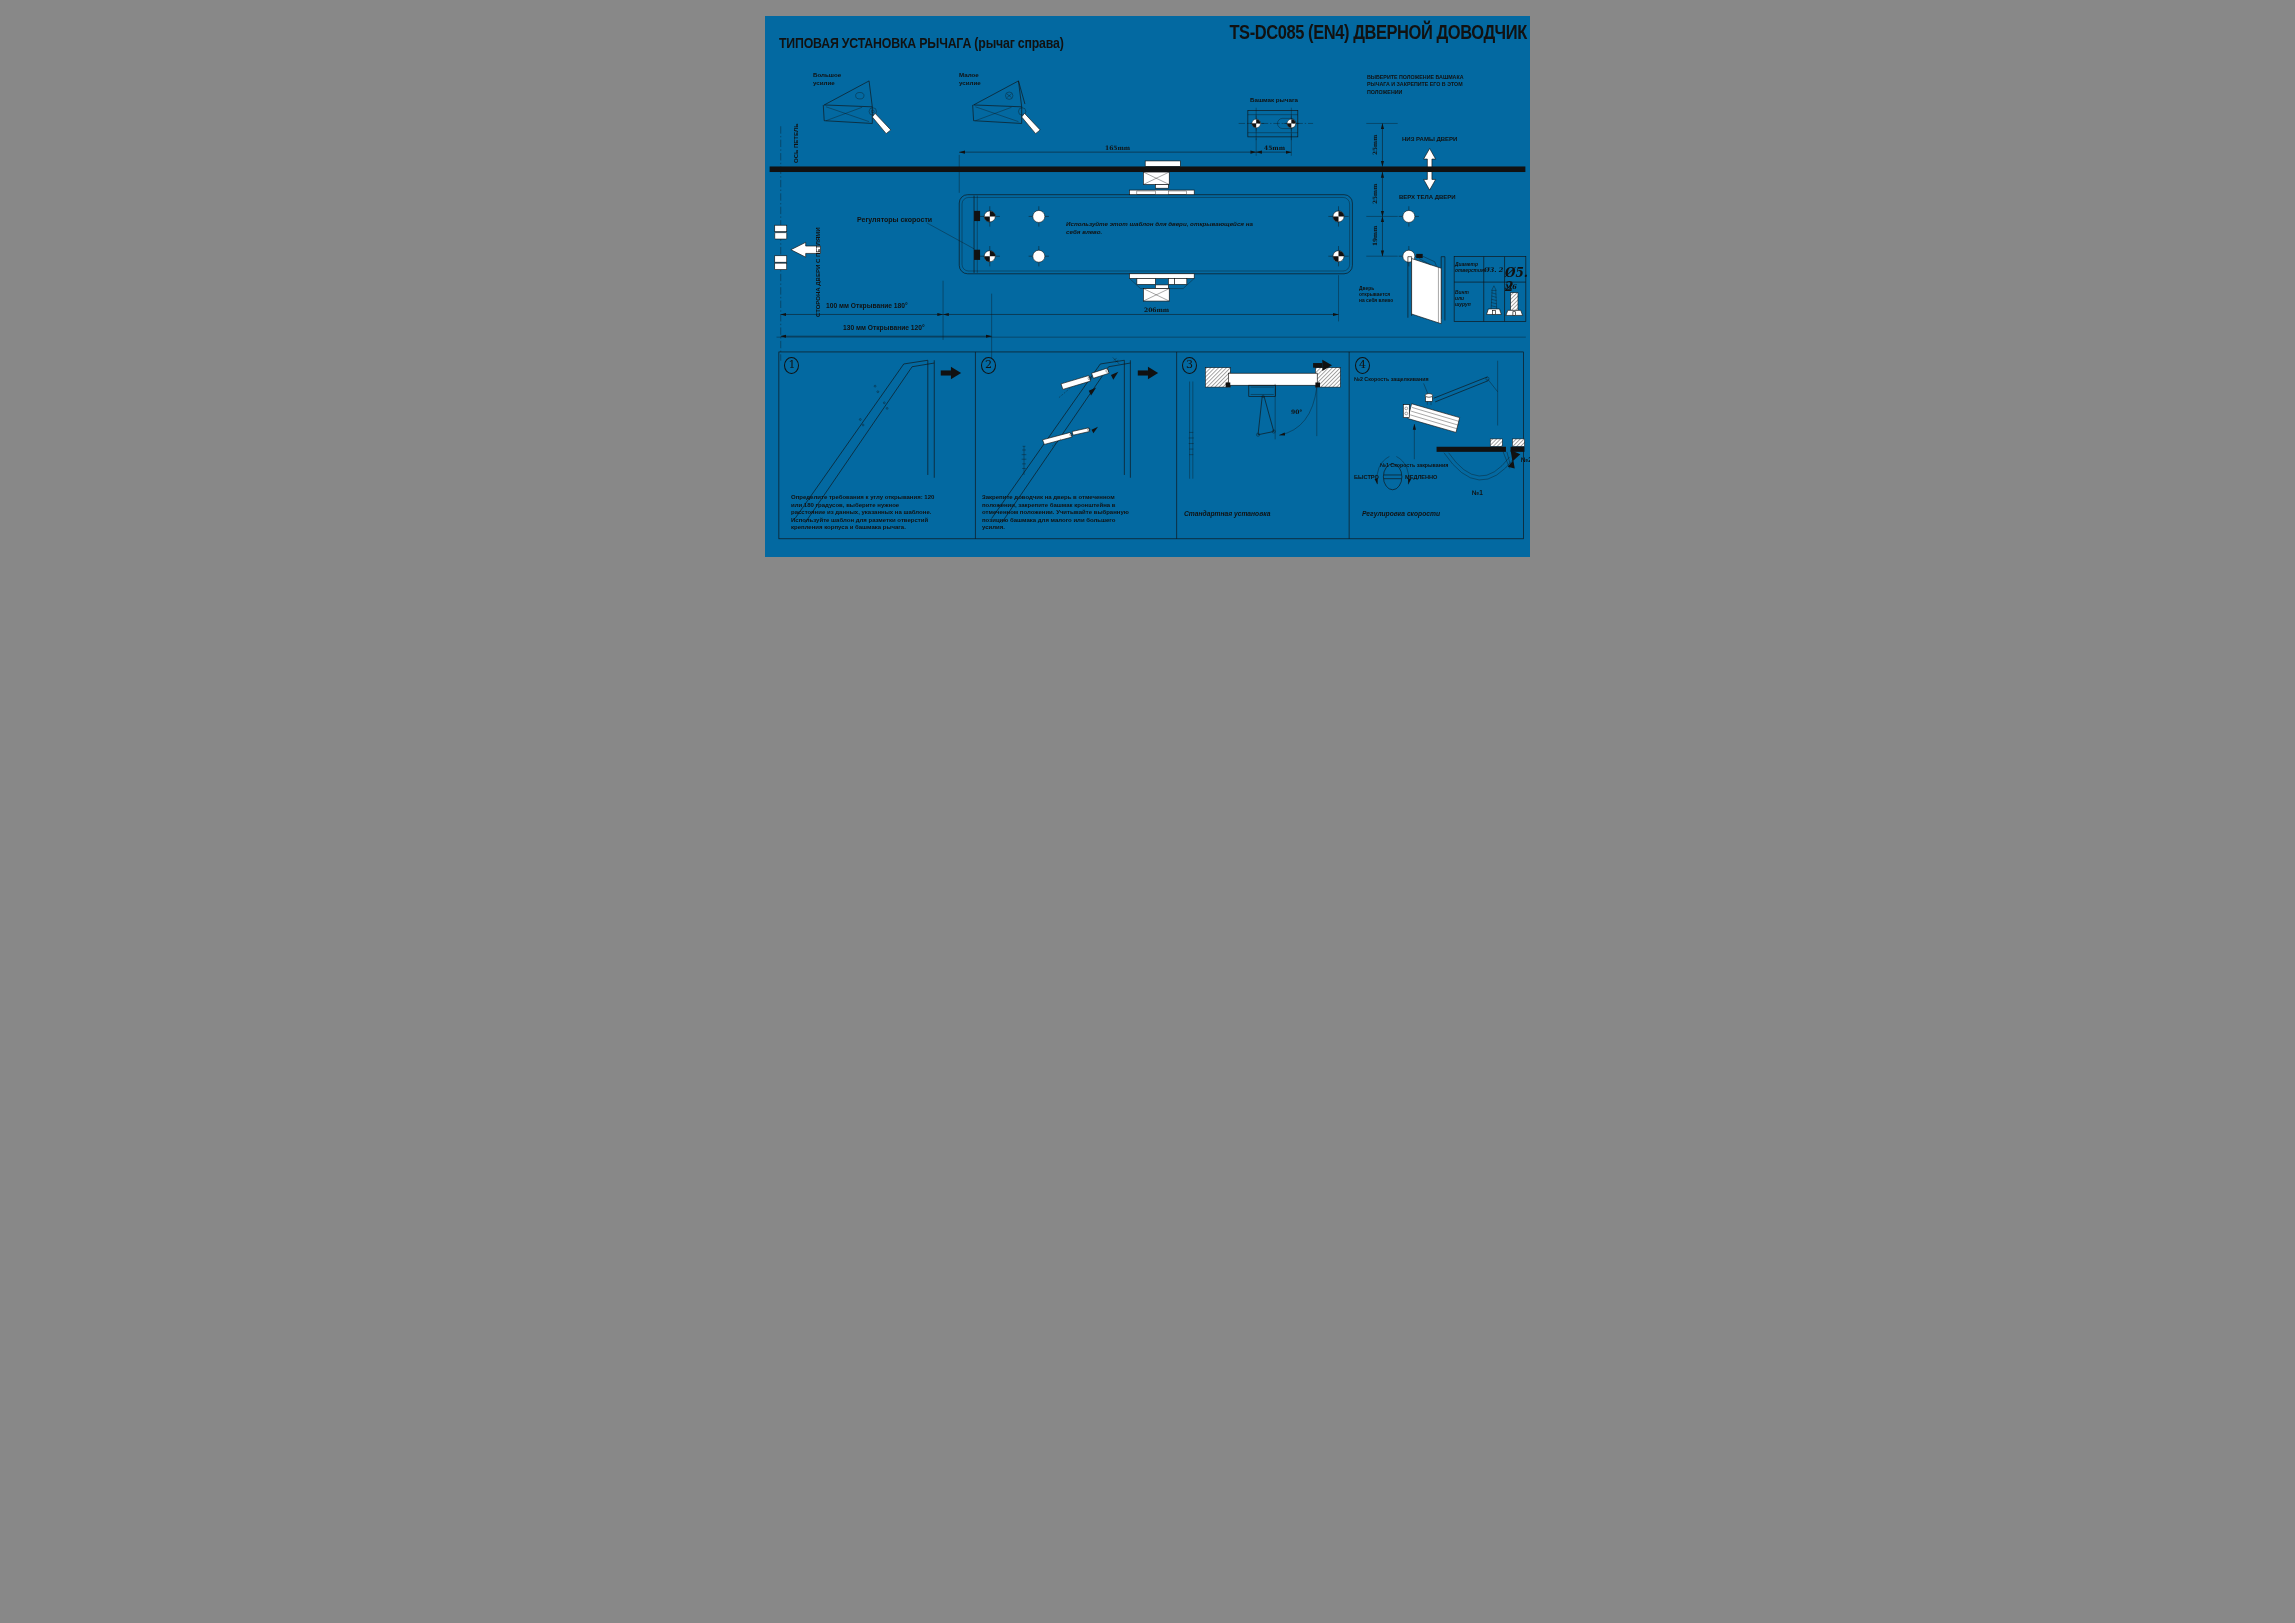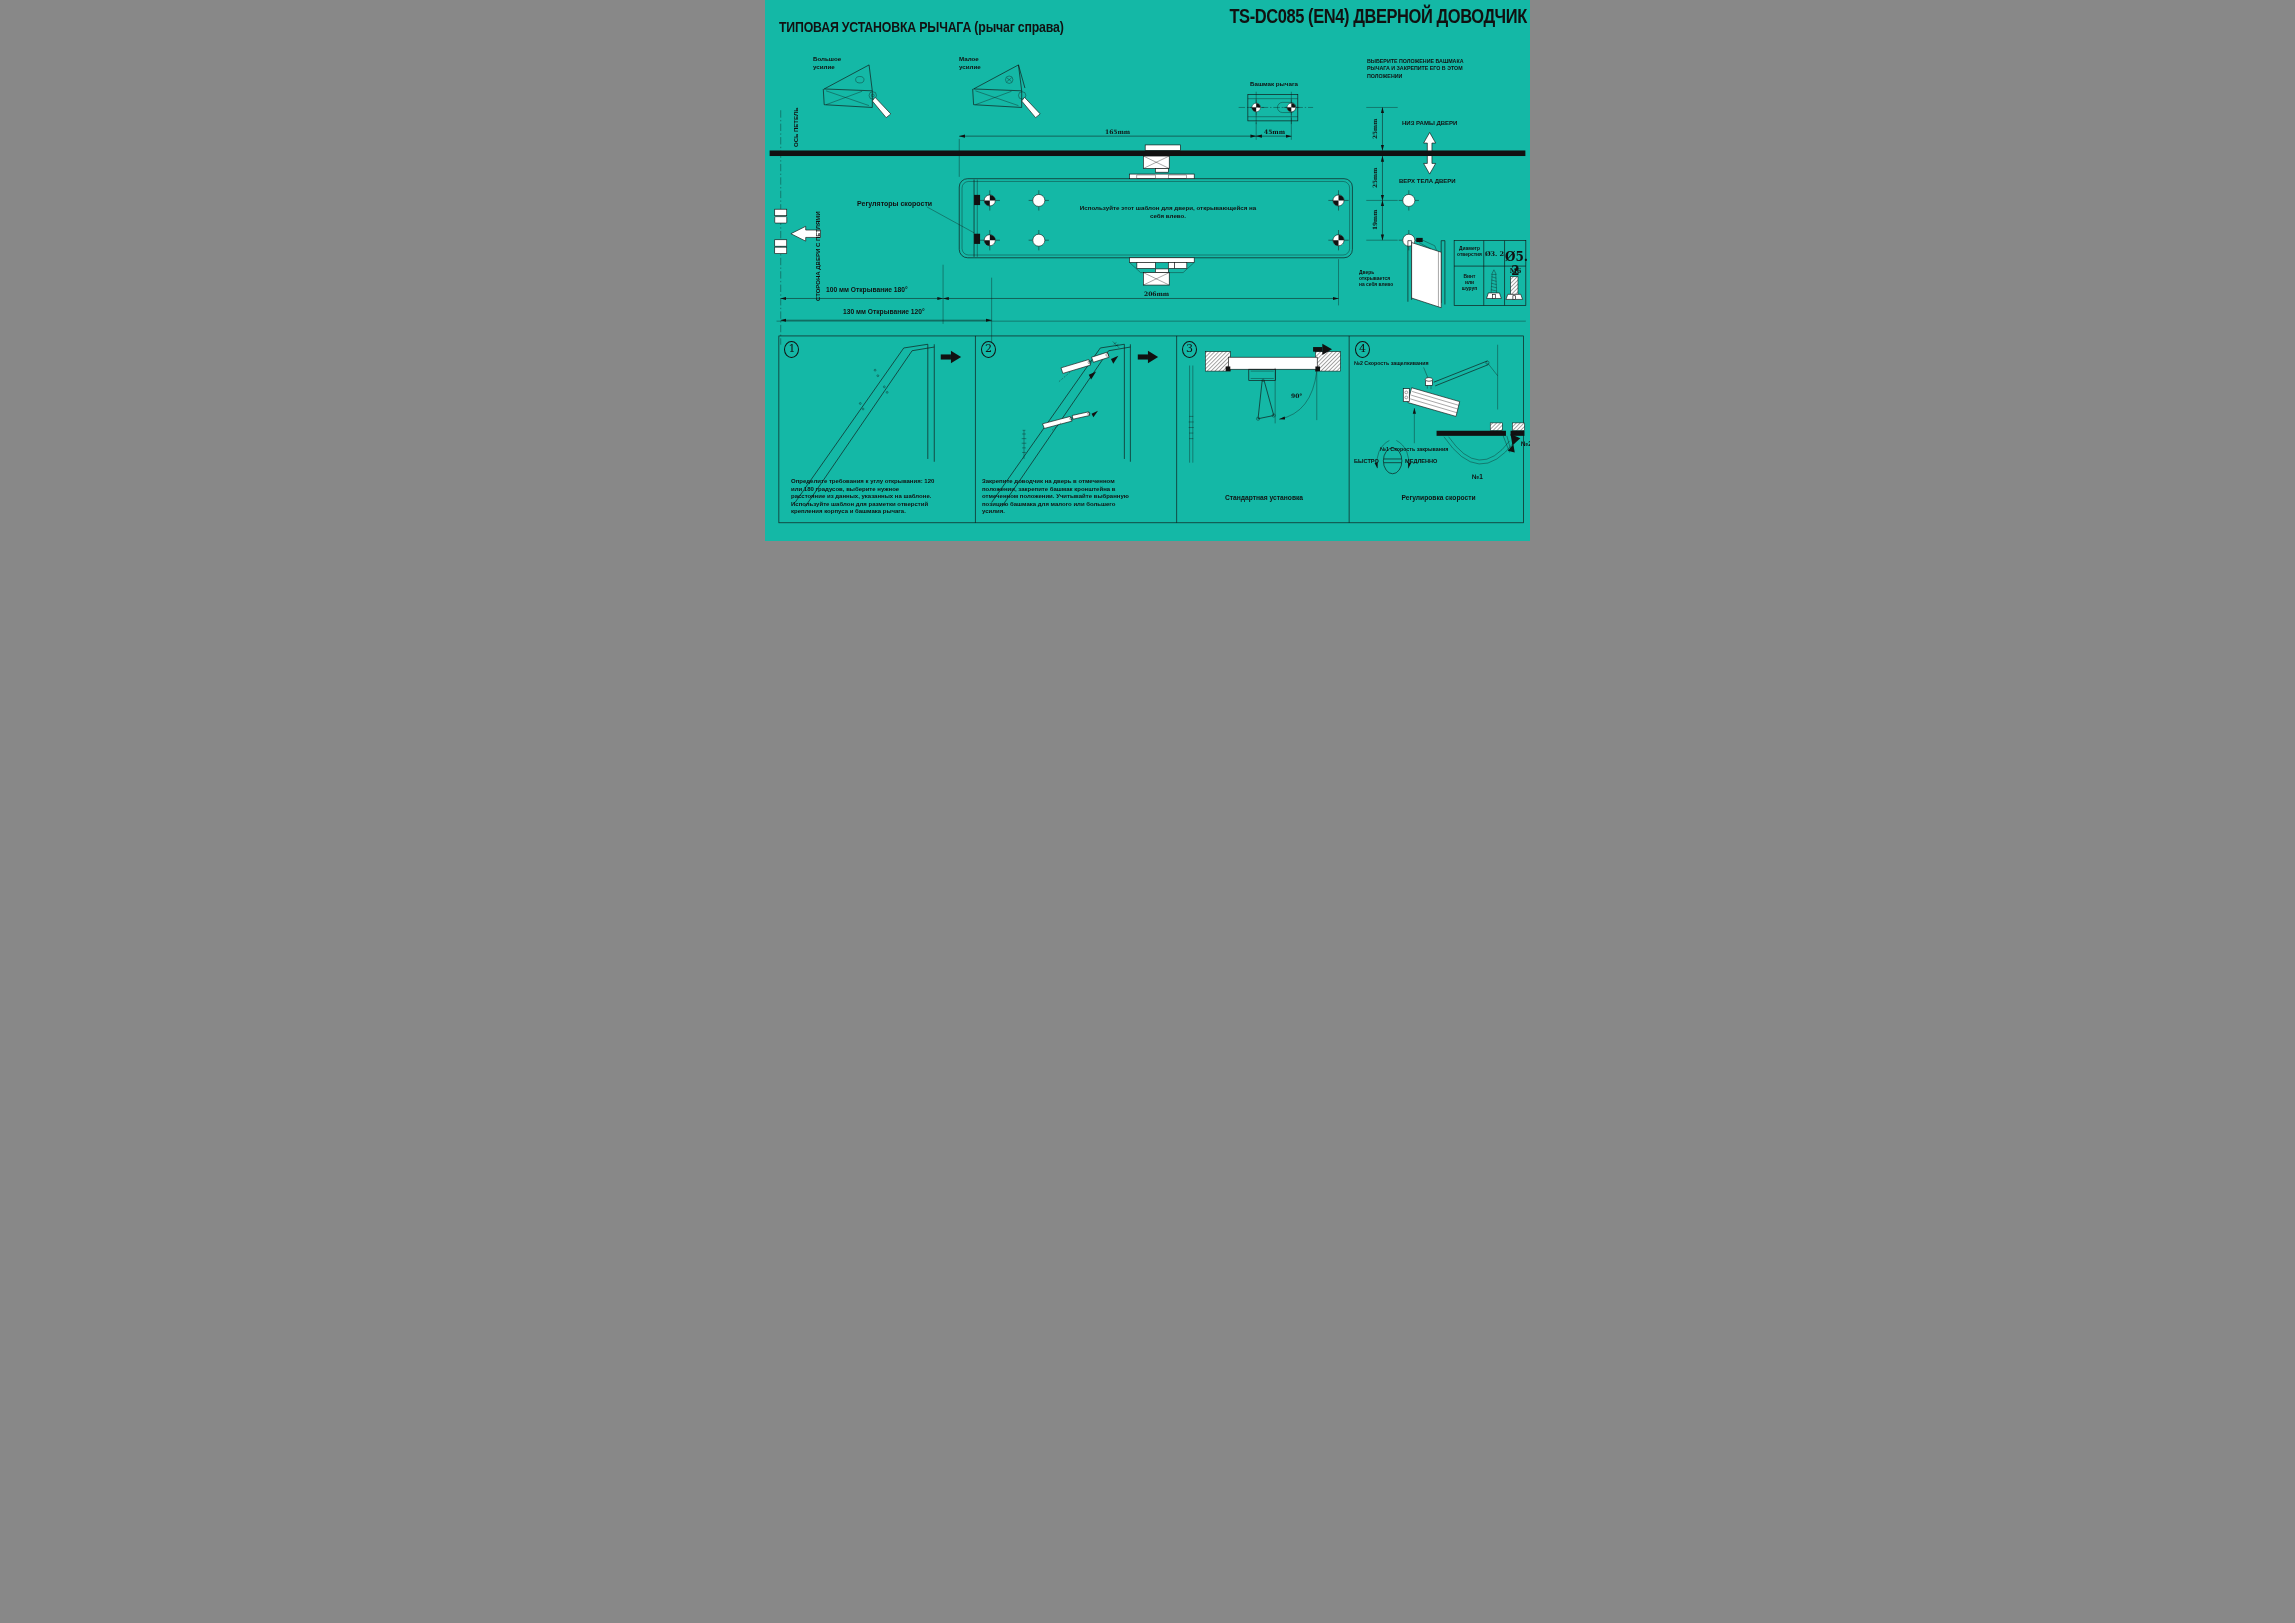--- a/index.html
+++ b/index.html
@@ -1,22 +1,22 @@
 <!DOCTYPE html>
 <html style="font-size:7.4px"><head>
 <meta charset="utf-8">
 <style>
   html,body{margin:0;padding:0;background:#888;}
-  .page{position:relative;width:765px;height:541px;background:#14b8a6;
-        font-family:"Liberation Sans",sans-serif;color:#111;overflow:hidden;margin:0 auto;}
+  .page{position:relative;width:765px;height:541px;background:#0369a1;
+        font-family:"Liberation Sans",sans-serif;color:#111;overflow:hidden;margin:16px auto;}
   .abs{position:absolute;}
   .b{font-weight:bold;}
   .pre{white-space:pre-line;}
   .nw{white-space:nowrap;}
-  .ctr{text-align:center;}
+  .ctr{text-align:left;font-style:italic;}
   .vtext{position:absolute;transform:rotate(-90deg);transform-origin:0 0;white-space:nowrap;font-weight:bold;}
   .dimtxt{font-family:"DejaVu Serif",serif;font-weight:bold;font-size:6px;}
   .vdim{position:absolute;transform:rotate(-90deg);transform-origin:0 0;white-space:nowrap;
         font-family:"DejaVu Serif",serif;font-weight:bold;font-size:5.8px;}
   .title-l{font-size:14px;font-weight:bold;letter-spacing:-0.2px;transform:scaleX(.88);transform-origin:left top;}
   .title-r{font-size:19.4px;font-weight:bold;letter-spacing:-0.5px;transform:scaleX(.85);transform-origin:right top;}
   .panel-text{font-size:6px;font-weight:bold;line-height:7.6px;white-space:pre-line;}
   .cap{font-size:6.7px;font-weight:bold;}
   .circnum{position:absolute;width:13px;height:15px;border:0.9px solid #111;border-radius:50%;
            font-family:"DejaVu Serif",serif;font-size:11px;line-height:14px;text-align:center;}

